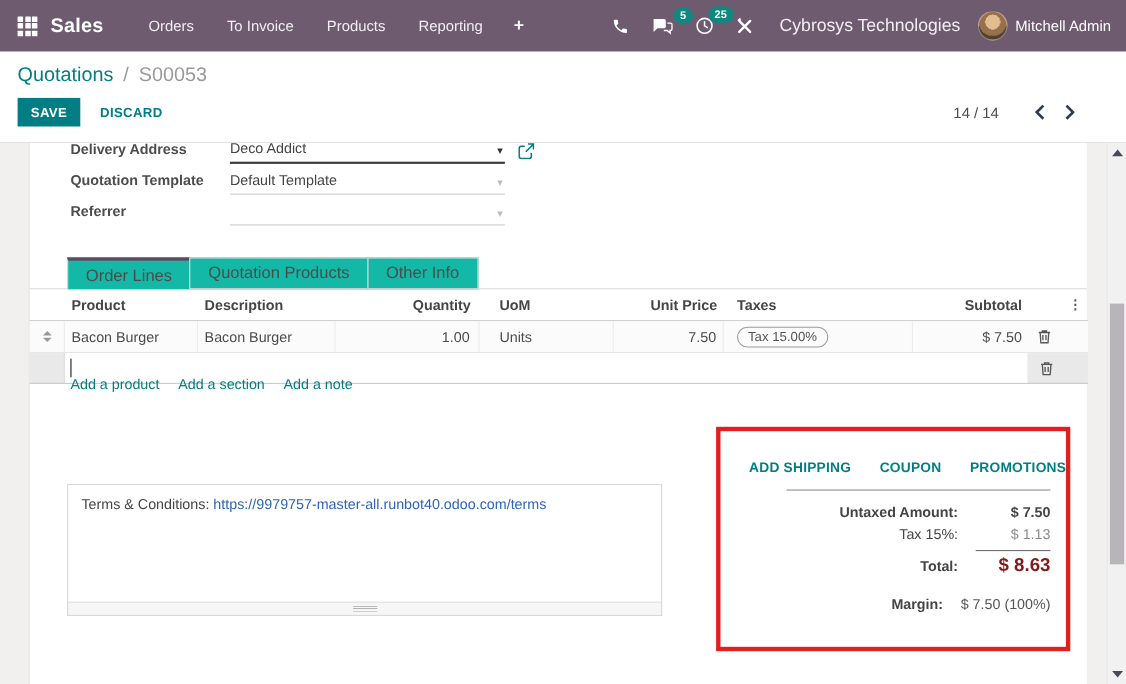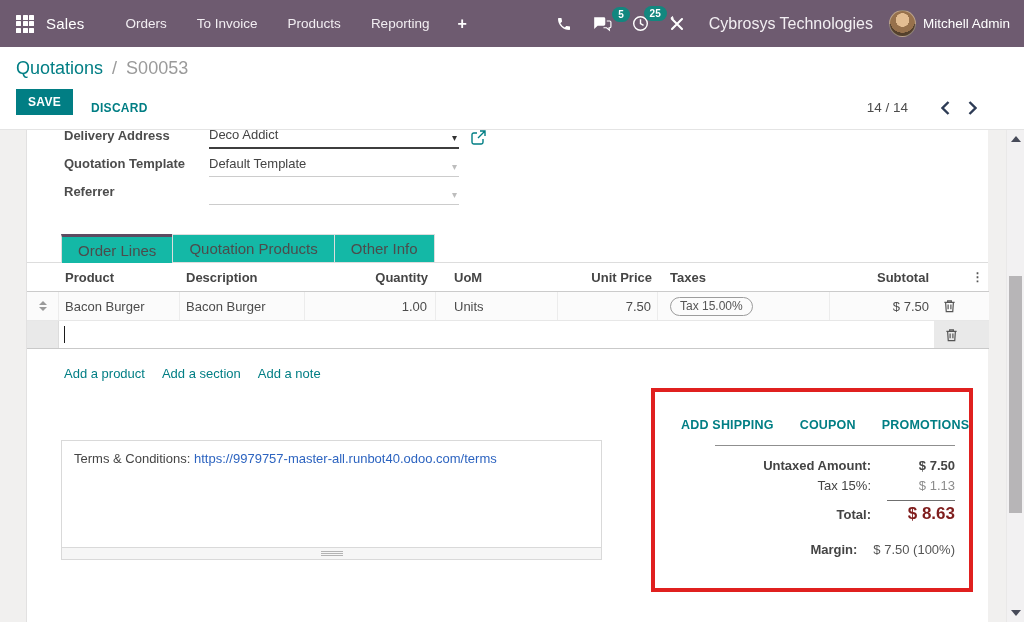--- a/index.html
+++ b/index.html
@@ -5,40 +5,40 @@
   * { margin:0; padding:0; box-sizing:border-box; }
   html,body { width:1024px; height:622px; overflow:hidden; background:#fff;
               font-family:"Liberation Sans", sans-serif; color:#4c4c4c; }
 
   
   .nav { height:47px; background:#6e5b70; display:flex; align-items:center;
          padding:0 14px 0 12px; color:#fff; }
   .apps-icon { display:grid; grid-template-columns:repeat(3,5px);
                grid-auto-rows:5px; gap:1.5px; margin:0 12px 0 4px; cursor:pointer; }
   .apps-icon i { background:#fff; border-radius:0.5px; }
-  .app-name { font-size:15px; font-weight:normal; margin-right:26px; letter-spacing:.2px; }
+  .app-name { font-size:18px; font-weight:bold; margin-right:26px; letter-spacing:.2px; }
   .nav-item { font-size:13.5px; padding:0 15px; line-height:47px; cursor:pointer; color:#f2eef2; }
   .nav-plus { font-size:16px; font-weight:bold; padding:0 13px; cursor:pointer; }
   .nav-spacer { flex:1; }
   .icon-wrap { position:relative; padding:0 10px; display:flex; align-items:center; cursor:pointer; }
   .badge { position:absolute; top:-9px; right:-8px; background:#12877f; color:#fff;
            font-size:10px; font-weight:bold; border-radius:9px; padding:2px 6px; line-height:1.1; }
   .company { font-size:16px; margin:0 16px 0 14px; cursor:pointer; color:#f2eef2; }
   .avatar { width:27px; height:27px; border-radius:50%;
             background:radial-gradient(circle at 50% 36%, #e3bd92 0 33%, #97714c 34% 62%, #54402c 63%);
             border:1px solid rgba(255,255,255,.35); }
   .user { font-size:13.5px; margin-left:7px; cursor:pointer; }
 
   
   .control { height:83px; background:#fff; border-bottom:1px solid #e4e4e4; padding:11px 16px 0; position:relative; }
   .breadcrumb { font-size:18px; }
   .breadcrumb .bc-link { color:#017e84; cursor:pointer; text-decoration:none;margin-top:12px; }
   .breadcrumb .bc-sep { color:#9a9a9a; margin:0 4px; }
   .breadcrumb .bc-current { color:#9a9a9a; }
-  .actions { margin-top:10px; display:flex; align-items:flex-end; }
+  .actions { margin-top:10px; display:flex; align-items:center; }
   .btn-save { background:#017e84; color:#fff; border:none; font-weight:bold; font-size:12px;
               padding:6px 12px; letter-spacing:.3px; cursor:pointer; font-family:inherit; }
   .btn-discard { background:none; border:none; color:#017e84; font-weight:bold; font-size:12px;
                  margin-left:18px; letter-spacing:.3px; cursor:pointer; font-family:inherit; }
   .pager { margin-left:auto; display:flex; align-items:center; padding-right:22px; }
   .pager-text { font-size:13.5px; color:#4c4c4c; margin-right:24px; }
   .pager-btn { background:none; border:none; cursor:pointer; padding:0 9px; display:flex; }
 
   
   .content { position:relative; height:492px; background:#f1f0ef; overflow:hidden; }
@@ -92,21 +92,21 @@
                   border-left:4px solid transparent; border-right:4px solid transparent;
                   border-top:4px solid #9a9a9a; }
   .tax-pill { border:1px solid #9c9c9c; border-radius:12px; padding:1px 9px 2px;
               font-size:12px; color:#555; background:transparent; white-space:nowrap; }
   .row-edit { display:flex; height:28px; background:#e9e9e9; border-bottom:1px solid #c9c9c9; }
   .edit-handle { width:32px; border-right:1px solid #dcdcdc; }
   .edit-input { width:875px; background:#fff; position:relative; cursor:text; }
   .edit-input::before { content:""; position:absolute; left:5px; top:5px; bottom:5px; width:1px; background:#1b1b1b; }
   .edit-trash { flex:1; display:flex; align-items:center; padding-left:9px; }
   .trash-btn { background:none; border:none; cursor:pointer; display:flex; padding:2px; }
-  .table-links { position:absolute; top:236px; left:37px; display:flex; gap:17px; font-size:13px; }
+  .table-links { position:absolute; top:212px; left:37px; display:flex; gap:17px; font-size:13px; }
   .tlink { color:#017e84; cursor:pointer; text-decoration:none; }
 
   
   .terms { position:absolute; top:310px; left:34px; width:541px; height:108px;
            border:1px solid #d9d9d9; padding:10px 12px; font-size:13px; color:#454545; cursor:text; }
   .terms a { color:#2d64c0; text-decoration:none; }
   .terms-resize { position:absolute; top:418px; left:34px; width:541px; height:12px;
                   background:#f6f6f6; border:1px solid #d9d9d9; border-top:none;
                   display:flex; align-items:center; justify-content:center; cursor:ns-resize; }
   .grip { width:22px; height:5px;

